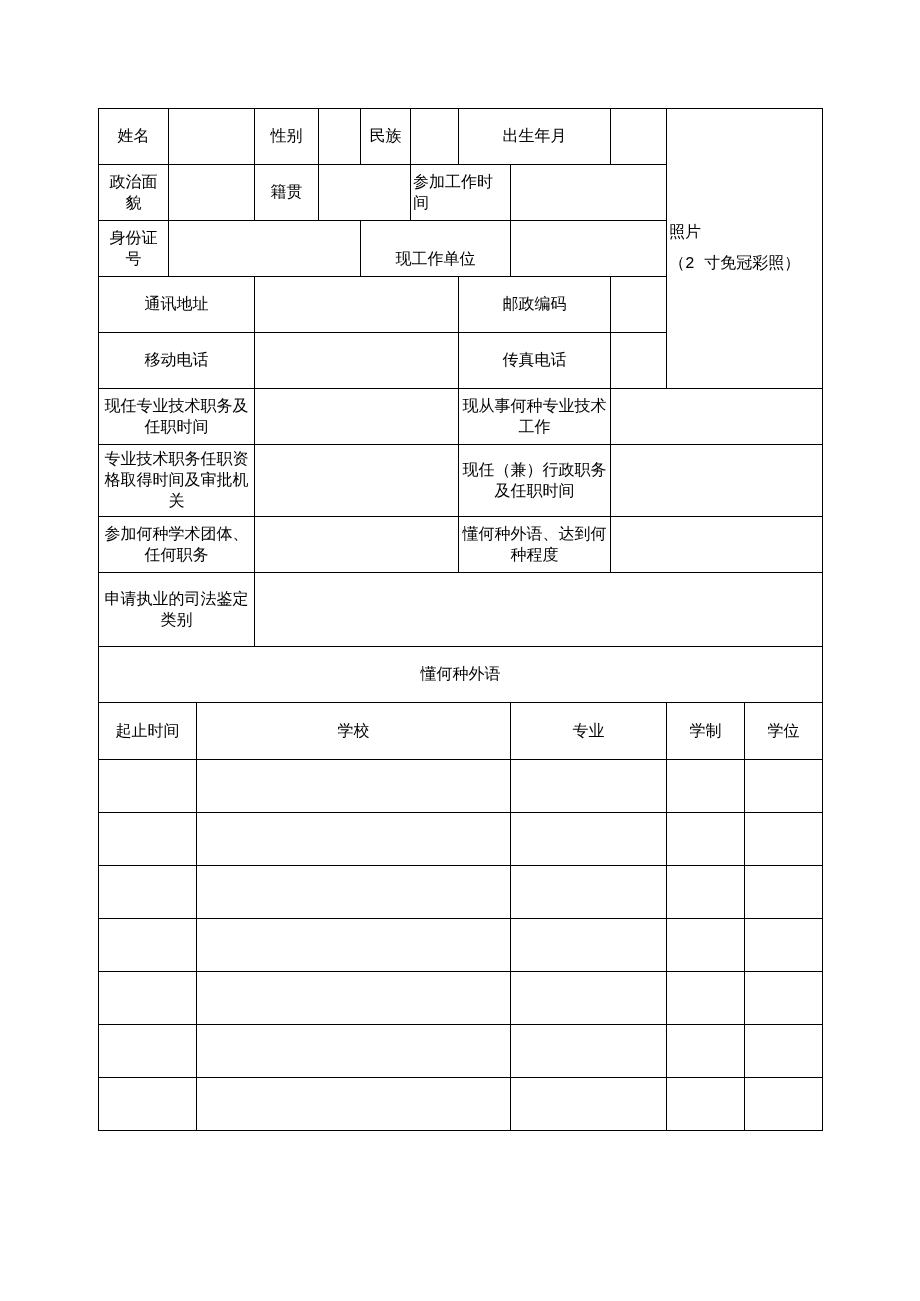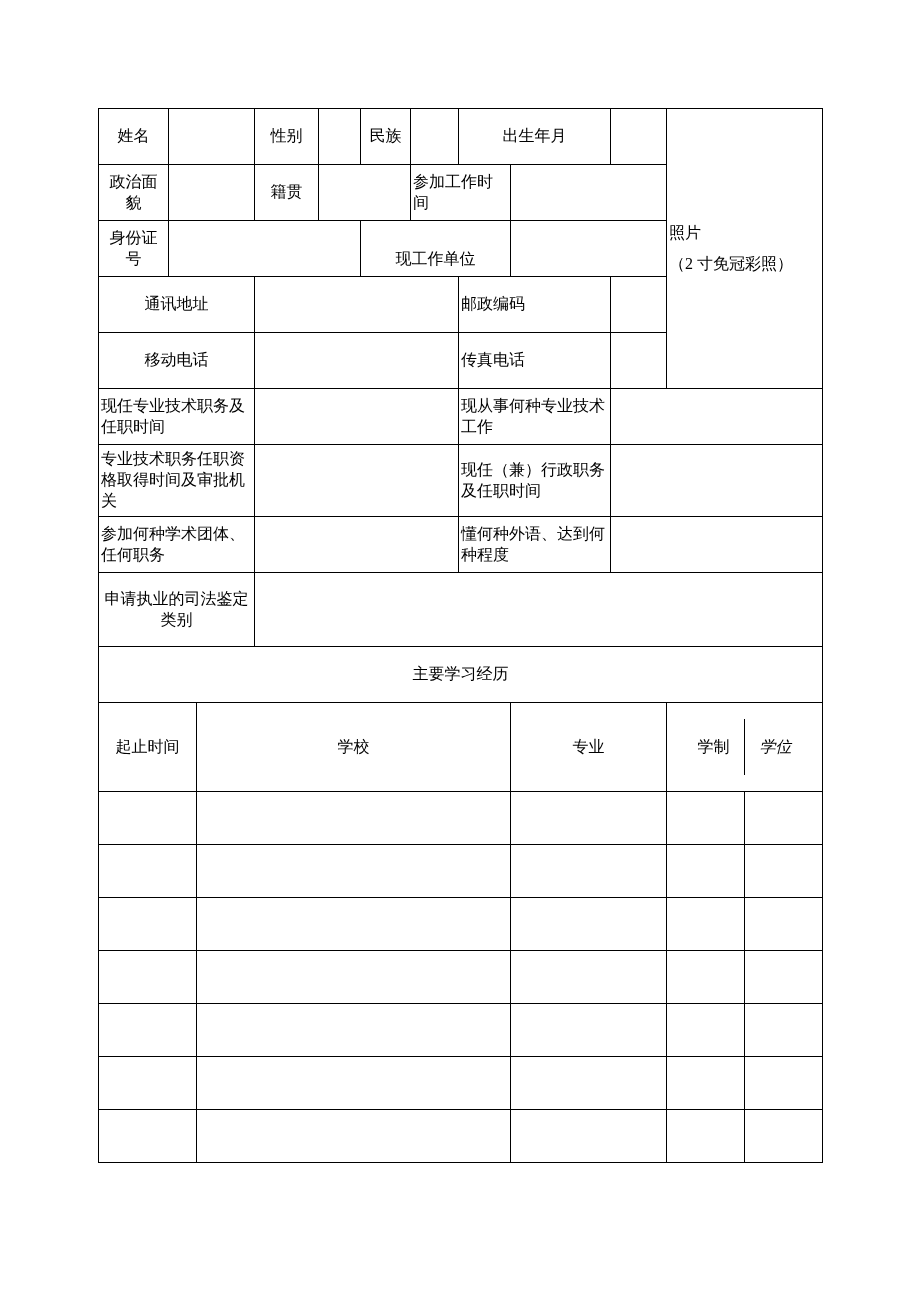--- a/index.html
+++ b/index.html
@@ -22,39 +22,39 @@
     .form-table td {
       border: 1px solid #000;
       vertical-align: middle;
       padding: 4px 2px;
       word-break: break-word;
     }
     .lbl {
       text-align: center;
     }
     .lbl-left {
-      text-align: left;
+      text-align: center;
       padding-left: 2px;
     }
     .section-header {
       text-align: center;
       height: 56px;
     }
     .edu-header td {
       text-align: center;
       height: 56px;
     }
     .edu-row td {
       height: 52px;
     }
     .photo-cell {
       text-align: left;
       line-height: 1.9;
     }
-    .r1 td { height: 56px; }
+    .r1 td { height: 56px; font-family: Liberation Mono, monospace; }
     .r2 td { height: 56px; }
     .r3 td { height: 56px; }
     .r4 td { height: 56px; }
     .r5 td { height: 56px; }
     .r6 td { height: 56px; }
     .r7 td { height: 70px; }
     .r8 td { height: 56px; }
     .r9 td { height: 74px; }
   </style>
 </head>
@@ -143,33 +143,33 @@
     <td class="lbl-left" colspan="2">懂何种外语、达到何种程度</td>
     <td colspan="2"></td>
   </tr>
 
   <tr class="r9">
     <td class="lbl" colspan="3">申请执业的司法鉴定类别</td>
     <td colspan="8"></td>
   </tr>
 
   <tr>
-    <td class="section-header" colspan="11">主要学习经历</td>
+    <td class="section-header" colspan="11">懂何种外语</td>
   </tr>
 
   <tr class="edu-header">
     <td colspan="2">起止时间</td>
     <td colspan="6">学校</td>
     <td colspan="2">专业</td>
-    <td style="padding:16px;">
+    <td style="padding:0;">
       <table style="width:100%; height:100%; border-collapse:collapse;">
         <tbody>
               <tr>
           <td style="border:none; border-right:1px solid #000; text-align:center; width:50%;">学制</td>
-          <td style="border:none; font-style:italic;">学位</td>
+          <td style="border:none; ">学位</td>
         </tr>
       </tbody>
           </table>
     </td>
   </tr>
 
   <tr class="edu-row">
     <td colspan="2"></td>
     <td colspan="6"></td>
     <td colspan="2"></td>

